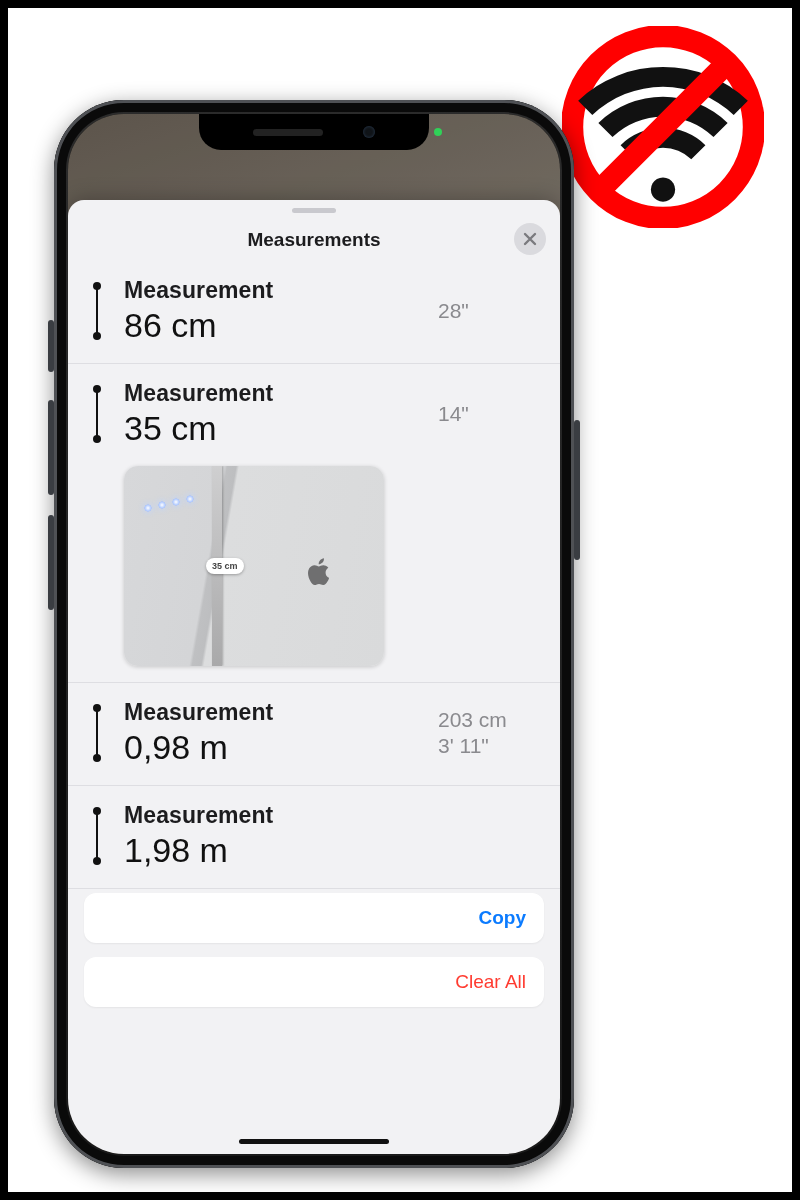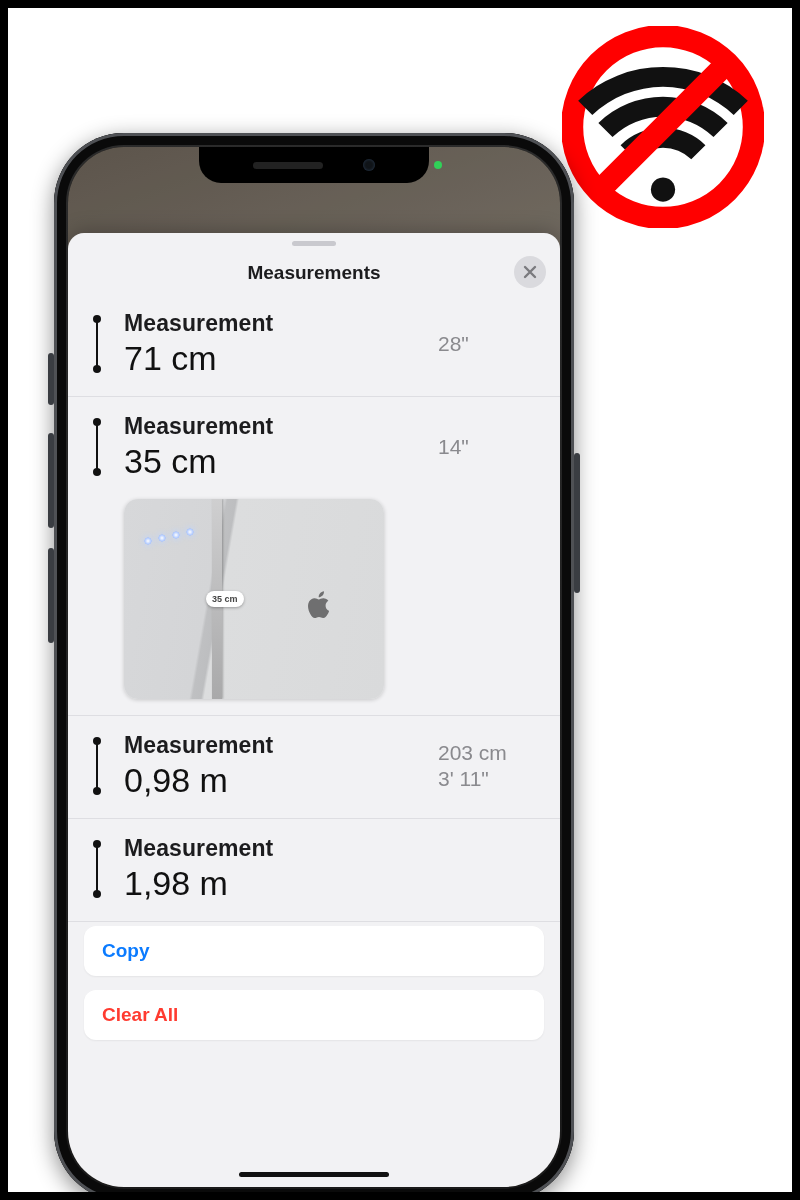--- a/index.html
+++ b/index.html
@@ -9,21 +9,21 @@
     width: 800px;
     height: 1200px;
     border: 8px solid #000;
     position: relative;
     overflow: hidden;
   }
   
   .phone {
     position: absolute;
     left: 46px;
-    top: 125px;
+    top: 92px;
     width: 520px;
     height: 1068px;
     border-radius: 70px;
     background: linear-gradient(#2b2b2b,#1a1a1a);
     box-shadow: 0 6px 22px rgba(0,0,0,.45), inset 0 0 0 3px #4f5155, inset 0 0 0 12px #0a0a0a;
     padding: 14px;
   }
   .side-btn { position:absolute; background:#3a3d42; border-radius:4px; }
   .btn-l1 { left:-6px; top:220px; width:6px; height:52px; }
   .btn-l2 { left:-6px; top:300px; width:6px; height:95px; }
@@ -99,26 +99,26 @@
   .thumb .lights span:nth-child(4){left:42px; top:-1px;}
   .thumb .apple { position:absolute; right:52px; top:92px; }
   .thumb .pill {
     position:absolute; left:82px; top:92px;
     background:#fff; color:#444; font-size:9px; font-weight:600;
     padding:3px 6px; border-radius:10px; box-shadow:0 1px 3px rgba(0,0,0,.3);
   }
   .actions { padding: 4px 16px 20px; display:flex; flex-direction:column; gap:14px;}
   .action-btn {
     background:#ffffff; border-radius:12px; padding:14px 18px;
-    font-size:19px; font-weight:500; text-align:left;
+    font-size:19px; font-weight:500; text-align:right;
     box-shadow: 0 1px 2px rgba(0,0,0,.06);
     cursor:pointer;
   }
   .copy { color:#0b7bff; font-weight:600;}
-  .clear{ color:#ff3b30; font-weight:700;}
+  .clear{ color:#ff3b30; font-weight:400;}
   
   .nowifi {
     position:absolute; right:28px; top:18px; width:202px; height:202px;
   }
 </style>
 </head>
 <body>
 
 <div class="nowifi">
   <svg viewBox="0 0 200 200">
@@ -163,21 +163,21 @@
         <div class="row">
           <div class="line-icon">
             <svg viewBox="0 0 8 58">
                 <circle cx="4" cy="4" r="4" fill="#111"></circle>
                 <rect x="3" y="4" width="2" height="50" fill="#111"></rect>
                 <circle cx="4" cy="54" r="4" fill="#111"></circle>
               </svg>
           </div>
           <div class="row-main">
             <div class="row-label">Measurement</div>
-            <div class="row-value">71 cm</div>
+            <div class="row-value">86 cm</div>
           </div>
           <div class="row-secondary">
             <div>28"</div>
           </div>
         </div>
 
         <div>
           <div class="row" style="border-bottom:none;">
             <div class="line-icon">
               <svg viewBox="0 0 8 58">

